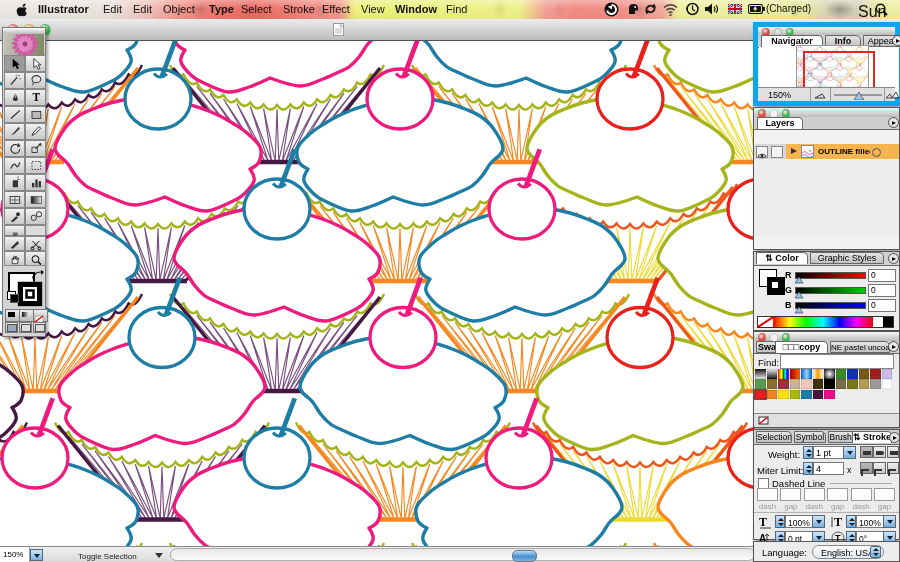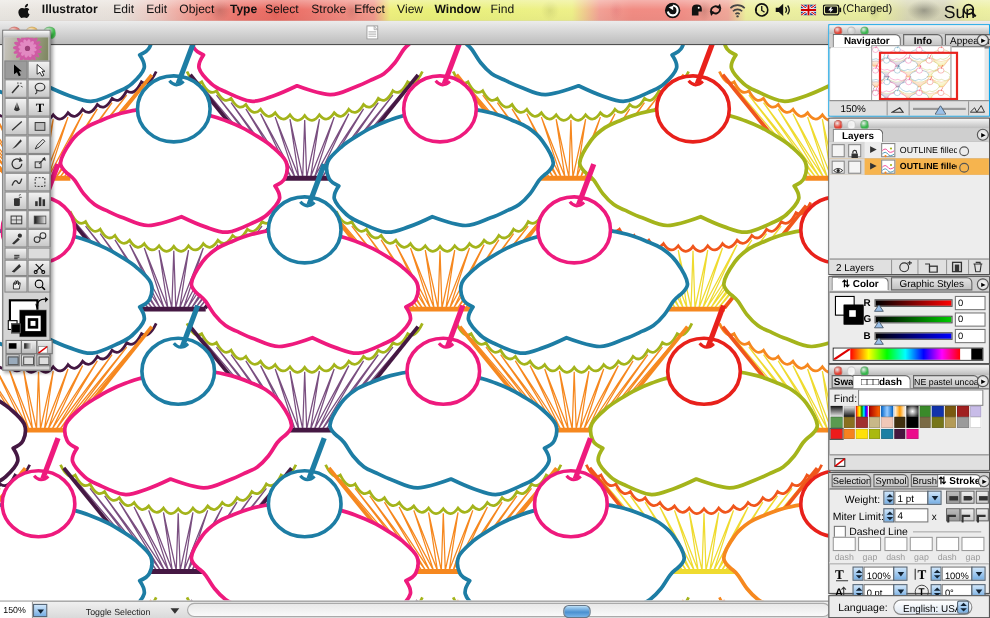--- a/index.html
+++ b/index.html
@@ -533,21 +533,21 @@
 <div style="position:absolute;left:0;top:546px;width:900px;height:16px;background:linear-gradient(#f0f0f0,#d8d8d8);border-top:1px solid #888;font-size:9px">
     <div style="position:absolute;left:0;top:0;width:30px;height:15px;background:#fff;border-right:1px solid #999;padding:3px 0 0 3px;box-sizing:border-box;font-size:8px">150%</div>
     <div style="position:absolute;left:30px;top:2px;width:13px;height:12px;background:linear-gradient(#cfe6fb,#76aee3);border:1px solid #567;box-sizing:border-box">
       <div style="position:absolute;left:2.5px;top:4px;width:0;height:0;border-top:4px solid #123;border-left:3px solid transparent;border-right:3px solid transparent"></div>
     </div>
     <div style="position:absolute;left:78px;top:4.5px;color:#222;font-size:8px">Toggle Selection</div>
     <div style="position:absolute;left:155px;top:6px;width:0;height:0;border-top:5px solid #333;border-left:4px solid transparent;border-right:4px solid transparent"></div>
     <div style="position:absolute;left:170px;top:1px;width:585px;height:13px;background:linear-gradient(#e8e8e8,#fafafa);border:1px solid #aaa;border-radius:7px;box-sizing:border-box"></div>
     <div style="position:absolute;left:512px;top:2.5px;width:23px;height:10px;border-radius:5px;background:linear-gradient(#b5dcf7,#4a90d0 55%,#7ab5e8);border:1px solid #678"></div>
   </div>
-<div style="position:absolute;left:753px;top:22px;width:147px;height:84px;background:#e8e8e8;border:1px solid #0ea5e9;box-shadow:2px 3px 4px rgba(0,0,0,.4);box-sizing:border-box">
+<div style="position:absolute;left:753px;top:22px;width:147px;height:84px;background:#e8e8e8;border:5px solid #0ea5e9;box-shadow:2px 3px 4px rgba(0,0,0,.4);box-sizing:border-box">
     <div style="position:absolute;left:0;top:0;width:100%;height:8px;background:linear-gradient(#f5f5f5,#bbb)"></div>
     <div style="position:absolute;left:3.6px;top:0.6000000000000001px;width:6.8px;height:6.8px;border-radius:50%;background:radial-gradient(circle at 35% 30%,#fff8,#e33e30 60%);border:0.5px solid #9996"></div>
     <div style="position:absolute;left:15.6px;top:0.6000000000000001px;width:6.8px;height:6.8px;border-radius:50%;background:radial-gradient(circle at 35% 30%,#fff8,#cfcfcf 60%);border:0.5px solid #9996"></div>
     <div style="position:absolute;left:27.6px;top:0.6000000000000001px;width:6.8px;height:6.8px;border-radius:50%;background:radial-gradient(circle at 35% 30%,#fff8,#35b54a 60%);border:0.5px solid #9996"></div>
     <div style="position:absolute;left:0;top:8px;width:100%;height:12px;background:#cfcfcf;border-bottom:1px solid #666"></div>
     <div style="position:absolute;left:3px;top:8px;width:62px;height:12px;background:#fff;border:1px solid #666;border-bottom:none;border-radius:0 5px 0 0;box-sizing:border-box;font-size:9px;font-weight:bold;text-align:center;line-height:11px;overflow:hidden;white-space:nowrap">Navigator</div>
     <div style="position:absolute;left:67px;top:8px;width:36px;height:12px;background:linear-gradient(#e4e4e4,#c2c2c2);border:1px solid #666;border-bottom:1px solid #666;border-radius:0 5px 0 0;box-sizing:border-box;font-size:9px;font-weight:bold;text-align:center;line-height:11px;overflow:hidden;white-space:nowrap">Info</div>
     <div style="position:absolute;left:105px;top:8px;width:58px;height:12px;background:linear-gradient(#e4e4e4,#c2c2c2);border:1px solid #666;border-bottom:1px solid #666;border-radius:0 5px 0 0;box-sizing:border-box;font-size:9px;font-weight:normal;text-align:center;line-height:11px;overflow:hidden;white-space:nowrap">Appearance</div>
     <div style="position:absolute;left:134px;top:8px;width:11px;height:11px;border-radius:50%;background:radial-gradient(#fff,#ccc);border:1px solid #555;box-sizing:border-box">
       <div style="position:absolute;left:3px;top:2.5px;width:0;height:0;border-left:4px solid #000;border-top:2.5px solid transparent;border-bottom:2.5px solid transparent"></div>
@@ -826,77 +826,38 @@
 <div style="position:absolute;left:753px;top:107px;width:147px;height:143px;background:#f2f2f2;border:1px solid #555;box-shadow:2px 3px 4px rgba(0,0,0,.4);box-sizing:border-box">
     <div style="position:absolute;left:0;top:0;width:100%;height:9px;background:linear-gradient(#f5f5f5,#bbb)"></div>
     <div style="position:absolute;left:3.6px;top:1.1px;width:6.8px;height:6.8px;border-radius:50%;background:radial-gradient(circle at 35% 30%,#fff8,#e33e30 60%);border:0.5px solid #9996"></div>
     <div style="position:absolute;left:15.6px;top:1.1px;width:6.8px;height:6.8px;border-radius:50%;background:radial-gradient(circle at 35% 30%,#fff8,#f5f5f5 60%);border:0.5px solid #9996"></div>
     <div style="position:absolute;left:27.6px;top:1.1px;width:6.8px;height:6.8px;border-radius:50%;background:radial-gradient(circle at 35% 30%,#fff8,#35b54a 60%);border:0.5px solid #9996"></div>
     <div style="position:absolute;left:0;top:9px;width:100%;height:12px;background:#cfcfcf;border-bottom:1px solid #666"></div>
     <div style="position:absolute;left:3px;top:9px;width:46px;height:12px;background:#fff;border:1px solid #666;border-bottom:none;border-radius:0 5px 0 0;box-sizing:border-box;font-size:9px;font-weight:bold;text-align:center;line-height:11px;overflow:hidden;white-space:nowrap">Layers</div>
     <div style="position:absolute;left:134px;top:9px;width:11px;height:11px;border-radius:50%;background:radial-gradient(#fff,#ccc);border:1px solid #555;box-sizing:border-box">
       <div style="position:absolute;left:3px;top:2.5px;width:0;height:0;border-left:4px solid #000;border-top:2.5px solid transparent;border-bottom:2.5px solid transparent"></div>
     </div>
-    <div style="position:absolute;left:0;top:21px;width:100%;height:15px;background:#ededed;border-bottom:1px solid #aaa">
-      <div style="position:absolute;left:0;top:0;width:32px;height:15px;background:#d8d8d8"></div>
-      <div style="position:absolute;left:2px;top:1.5px;width:12px;height:12px;background:#f4f4f4;border:1px solid #888;box-sizing:border-box"></div>
-      <div style="position:absolute;left:17px;top:1.5px;width:12px;height:12px;background:#f4f4f4;border:1px solid #888;box-sizing:border-box"><svg width="10" height="10" viewBox="0 0 12 12">
-          <rect x="2.5" y="5.5" width="7" height="5" fill="#333"></rect>
-          <path d="M 4,5.5 v-1.5 a 2,2 0 0 1 4,0 v 1.5" fill="none" stroke="#333" stroke-width="1.3"></path>
-        </svg></div>
-      <div style="position:absolute;left:37px;top:4px;width:0;height:0;border-left:6px solid #333;border-top:3.5px solid transparent;border-bottom:3.5px solid transparent"></div>
-      <div style="position:absolute;left:47px;top:1px;width:13px;height:13px;background:#fff;border:1px solid #888;box-sizing:border-box"><svg width="11" height="11">
-          <path d="M0,4 Q3,1 5,4 T11,4" stroke="#ee1a7d" fill="none" stroke-width="0.7"></path>
-          <path d="M0,7 Q3,4 5,7 T11,7" stroke="#1d7da4" fill="none" stroke-width="0.7"></path>
-          <circle cx="3" cy="9" r="1" fill="#f6881f"></circle>
-          <circle cx="8" cy="2" r="1" fill="#a4b41b"></circle>
-        </svg></div>
-      <div style="position:absolute;left:64px;top:3px;font-size:8px;font-weight:normal;white-space:nowrap;width:52px;overflow:hidden">OUTLINE filled</div>
-      <div style="position:absolute;left:118px;top:4px;width:7px;height:7px;border-radius:50%;border:1px solid #555"></div>
-    </div>
     <div style="position:absolute;left:0;top:36px;width:100%;height:15px;background:#f6b44e;border-bottom:1px solid #aaa">
       <div style="position:absolute;left:0;top:0;width:32px;height:15px;background:#d8d8d8"></div>
       <div style="position:absolute;left:2px;top:1.5px;width:12px;height:12px;background:#f4f4f4;border:1px solid #888;box-sizing:border-box"><svg width="10" height="10" viewBox="0 0 12 12">
           <path d="M1,6 Q6,1.5 11,6 Q6,10.5 1,6 Z" fill="#fff" stroke="#222" stroke-width="1"></path>
           <circle cx="6" cy="6" r="1.7" fill="#222"></circle>
         </svg></div>
       <div style="position:absolute;left:17px;top:1.5px;width:12px;height:12px;background:#f4f4f4;border:1px solid #888;box-sizing:border-box"></div>
       <div style="position:absolute;left:37px;top:4px;width:0;height:0;border-left:6px solid #333;border-top:3.5px solid transparent;border-bottom:3.5px solid transparent"></div>
       <div style="position:absolute;left:47px;top:1px;width:13px;height:13px;background:#fff;border:1px solid #888;box-sizing:border-box"><svg width="11" height="11">
           <path d="M0,4 Q3,1 5,4 T11,4" stroke="#ee1a7d" fill="none" stroke-width="0.7"></path>
           <path d="M0,7 Q3,4 5,7 T11,7" stroke="#1d7da4" fill="none" stroke-width="0.7"></path>
           <circle cx="3" cy="9" r="1" fill="#f6881f"></circle>
           <circle cx="8" cy="2" r="1" fill="#a4b41b"></circle>
         </svg></div>
       <div style="position:absolute;left:64px;top:3px;font-size:8px;font-weight:bold;white-space:nowrap;width:52px;overflow:hidden">OUTLINE filled c...</div>
       <div style="position:absolute;left:118px;top:4px;width:7px;height:7px;border-radius:50%;border:1px solid #555"></div>
     </div>
     <div style="position:absolute;left:0;top:51px;width:100%;height:78px;background:#ededed"></div>
-    <div style="position:absolute;left:0;bottom:0;width:100%;height:13px;background:#e0e0e0;border-top:1px solid #888;font-size:9px">
-      <span style="position:absolute;left:6px;top:2px">2 Layers</span>
-      <span style="position:absolute;left:56px;top:0;height:13px;border-left:1px solid #999"></span>
-      <svg style="position:absolute;left:62px;top:1px" width="14" height="11">
-        <circle cx="6" cy="6" r="4" fill="none" stroke="#333" stroke-width="1"></circle>
-        <path d="M 9,2 h 4 m -2,-2 v 4" stroke="#333" stroke-width="1"></path>
-      </svg>
-      <span style="position:absolute;left:80px;top:0;height:13px;border-left:1px solid #999"></span>
-      <svg style="position:absolute;left:86px;top:1px" width="16" height="11">
-        <path d="M 1,3 h 4 v 3" fill="none" stroke="#333" stroke-width="1"></path>
-        <rect x="5" y="5" width="7" height="5.5" fill="none" stroke="#333" stroke-width="1.2"></rect>
-      </svg>
-      <span style="position:absolute;left:106px;top:0;height:13px;border-left:1px solid #999"></span>
-      <svg style="position:absolute;left:110px;top:1px" width="13" height="11">
-        <rect x="2" y="1.5" width="8" height="8.5" fill="none" stroke="#333" stroke-width="1.2"></rect>
-        <rect x="4" y="3.5" width="4" height="6.5" fill="#333"></rect>
-      </svg>
-      <span style="position:absolute;left:126px;top:0;height:13px;border-left:1px solid #999"></span>
-      <svg style="position:absolute;left:129px;top:1px" width="12" height="11">
-        <path d="M 2,3 h 8 m -7,0 l 1,7 h 4 l 1,-7 m -5,-1.5 h 4 v 1.5" fill="none" stroke="#333" stroke-width="1"></path>
-      </svg>
-    </div>
   </div>
 <div style="position:absolute;left:753px;top:251px;width:147px;height:80px;background:#ececec;border:1px solid #555;box-shadow:2px 3px 4px rgba(0,0,0,.4);box-sizing:border-box">
     <div style="position:absolute;left:0;top:0;width:100%;height:13px;background:#cfcfcf;border-bottom:1px solid #666"></div>
     <div style="position:absolute;left:2px;top:0px;width:52px;height:12px;background:#fff;border:1px solid #666;border-bottom:none;border-radius:0 5px 0 0;box-sizing:border-box;font-size:9px;font-weight:bold;text-align:center;line-height:11px;overflow:hidden;white-space:nowrap">⇅ Color</div>
     <div style="position:absolute;left:56px;top:0px;width:74px;height:12px;background:linear-gradient(#e4e4e4,#c2c2c2);border:1px solid #666;border-bottom:1px solid #666;border-radius:0 5px 0 0;box-sizing:border-box;font-size:9px;font-weight:normal;text-align:center;line-height:11px;overflow:hidden;white-space:nowrap">Graphic Styles</div>
     <div style="position:absolute;left:134px;top:1px;width:11px;height:11px;border-radius:50%;background:radial-gradient(#fff,#ccc);border:1px solid #555;box-sizing:border-box">
       <div style="position:absolute;left:3px;top:2.5px;width:0;height:0;border-left:4px solid #000;border-top:2.5px solid transparent;border-bottom:2.5px solid transparent"></div>
     </div>
     <div style="position:absolute;left:5px;top:17px;width:16px;height:16px;background:#fff;border:1.5px solid #000"></div>
     <div style="position:absolute;left:13px;top:25px;width:16px;height:16px;background:#000;border:1.5px solid #000"></div>
@@ -929,21 +890,21 @@
       <div style="position:absolute;right:0;top:0;width:10px;height:10px;background:#000"></div>
     </div>
   </div>
 <div style="position:absolute;left:753px;top:331px;width:147px;height:97px;background:#ececec;border:1px solid #555;box-shadow:2px 3px 4px rgba(0,0,0,.4);box-sizing:border-box">
     <div style="position:absolute;left:0;top:0;width:100%;height:9px;background:linear-gradient(#f5f5f5,#bbb)"></div>
     <div style="position:absolute;left:3.6px;top:1.1px;width:6.8px;height:6.8px;border-radius:50%;background:radial-gradient(circle at 35% 30%,#fff8,#e33e30 60%);border:0.5px solid #9996"></div>
     <div style="position:absolute;left:15.6px;top:1.1px;width:6.8px;height:6.8px;border-radius:50%;background:radial-gradient(circle at 35% 30%,#fff8,#f5f5f5 60%);border:0.5px solid #9996"></div>
     <div style="position:absolute;left:27.6px;top:1.1px;width:6.8px;height:6.8px;border-radius:50%;background:radial-gradient(circle at 35% 30%,#fff8,#35b54a 60%);border:0.5px solid #9996"></div>
     <div style="position:absolute;left:0;top:9px;width:100%;height:12px;background:#cfcfcf;border-bottom:1px solid #666"></div>
     <div style="position:absolute;left:2px;top:9px;width:22px;height:12px;background:linear-gradient(#e4e4e4,#c2c2c2);border:1px solid #666;border-bottom:1px solid #666;border-radius:0 5px 0 0;box-sizing:border-box;font-size:9px;font-weight:bold;text-align:center;line-height:11px;overflow:hidden;white-space:nowrap">Swa</div>
-    <div style="position:absolute;left:21px;top:9px;width:53px;height:12px;background:#fff;border:1px solid #666;border-bottom:none;border-radius:0 5px 0 0;box-sizing:border-box;font-size:9px;font-weight:bold;text-align:center;line-height:11px;overflow:hidden;white-space:nowrap">□□□dash</div>
+    <div style="position:absolute;left:21px;top:9px;width:53px;height:12px;background:#fff;border:1px solid #666;border-bottom:none;border-radius:0 5px 0 0;box-sizing:border-box;font-size:9px;font-weight:bold;text-align:center;line-height:11px;overflow:hidden;white-space:nowrap">□□□copy</div>
     <div style="position:absolute;left:76px;top:9px;width:60px;height:12px;background:linear-gradient(#e4e4e4,#c2c2c2);border:1px solid #666;border-bottom:1px solid #666;border-radius:0 5px 0 0;box-sizing:border-box;font-size:8px;font-weight:normal;text-align:center;line-height:11px;overflow:hidden;white-space:nowrap">NE pastel uncoated</div>
     <div style="position:absolute;left:134px;top:9px;width:11px;height:11px;border-radius:50%;background:radial-gradient(#fff,#ccc);border:1px solid #555;box-sizing:border-box">
       <div style="position:absolute;left:3px;top:2.5px;width:0;height:0;border-left:4px solid #000;border-top:2.5px solid transparent;border-bottom:2.5px solid transparent"></div>
     </div>
     <div style="position:absolute;left:4px;top:25px;font-size:9.5px">Find:</div>
     <div style="position:absolute;left:26px;top:22px;width:112px;height:13px;background:#fff;border:1px solid #888"></div>
     <div style="position:absolute;left:1.0px;top:37.0px;width:10.5px;height:9.5px;background:linear-gradient(#111,#eee);box-shadow:inset 0 0 0 0.5px #0003"></div>
     <div style="position:absolute;left:12.5px;top:37.0px;width:10.5px;height:9.5px;background:linear-gradient(#eee,#111);box-shadow:inset 0 0 0 0.5px #0003"></div>
     <div style="position:absolute;left:24.0px;top:37.0px;width:10.5px;height:9.5px;background:linear-gradient(90deg,red,orange,yellow,green,cyan,blue,magenta);box-shadow:inset 0 0 0 0.5px #0003"></div>
     <div style="position:absolute;left:35.5px;top:37.0px;width:10.5px;height:9.5px;background:linear-gradient(90deg,#a00,#f60);box-shadow:inset 0 0 0 0.5px #0003"></div>

